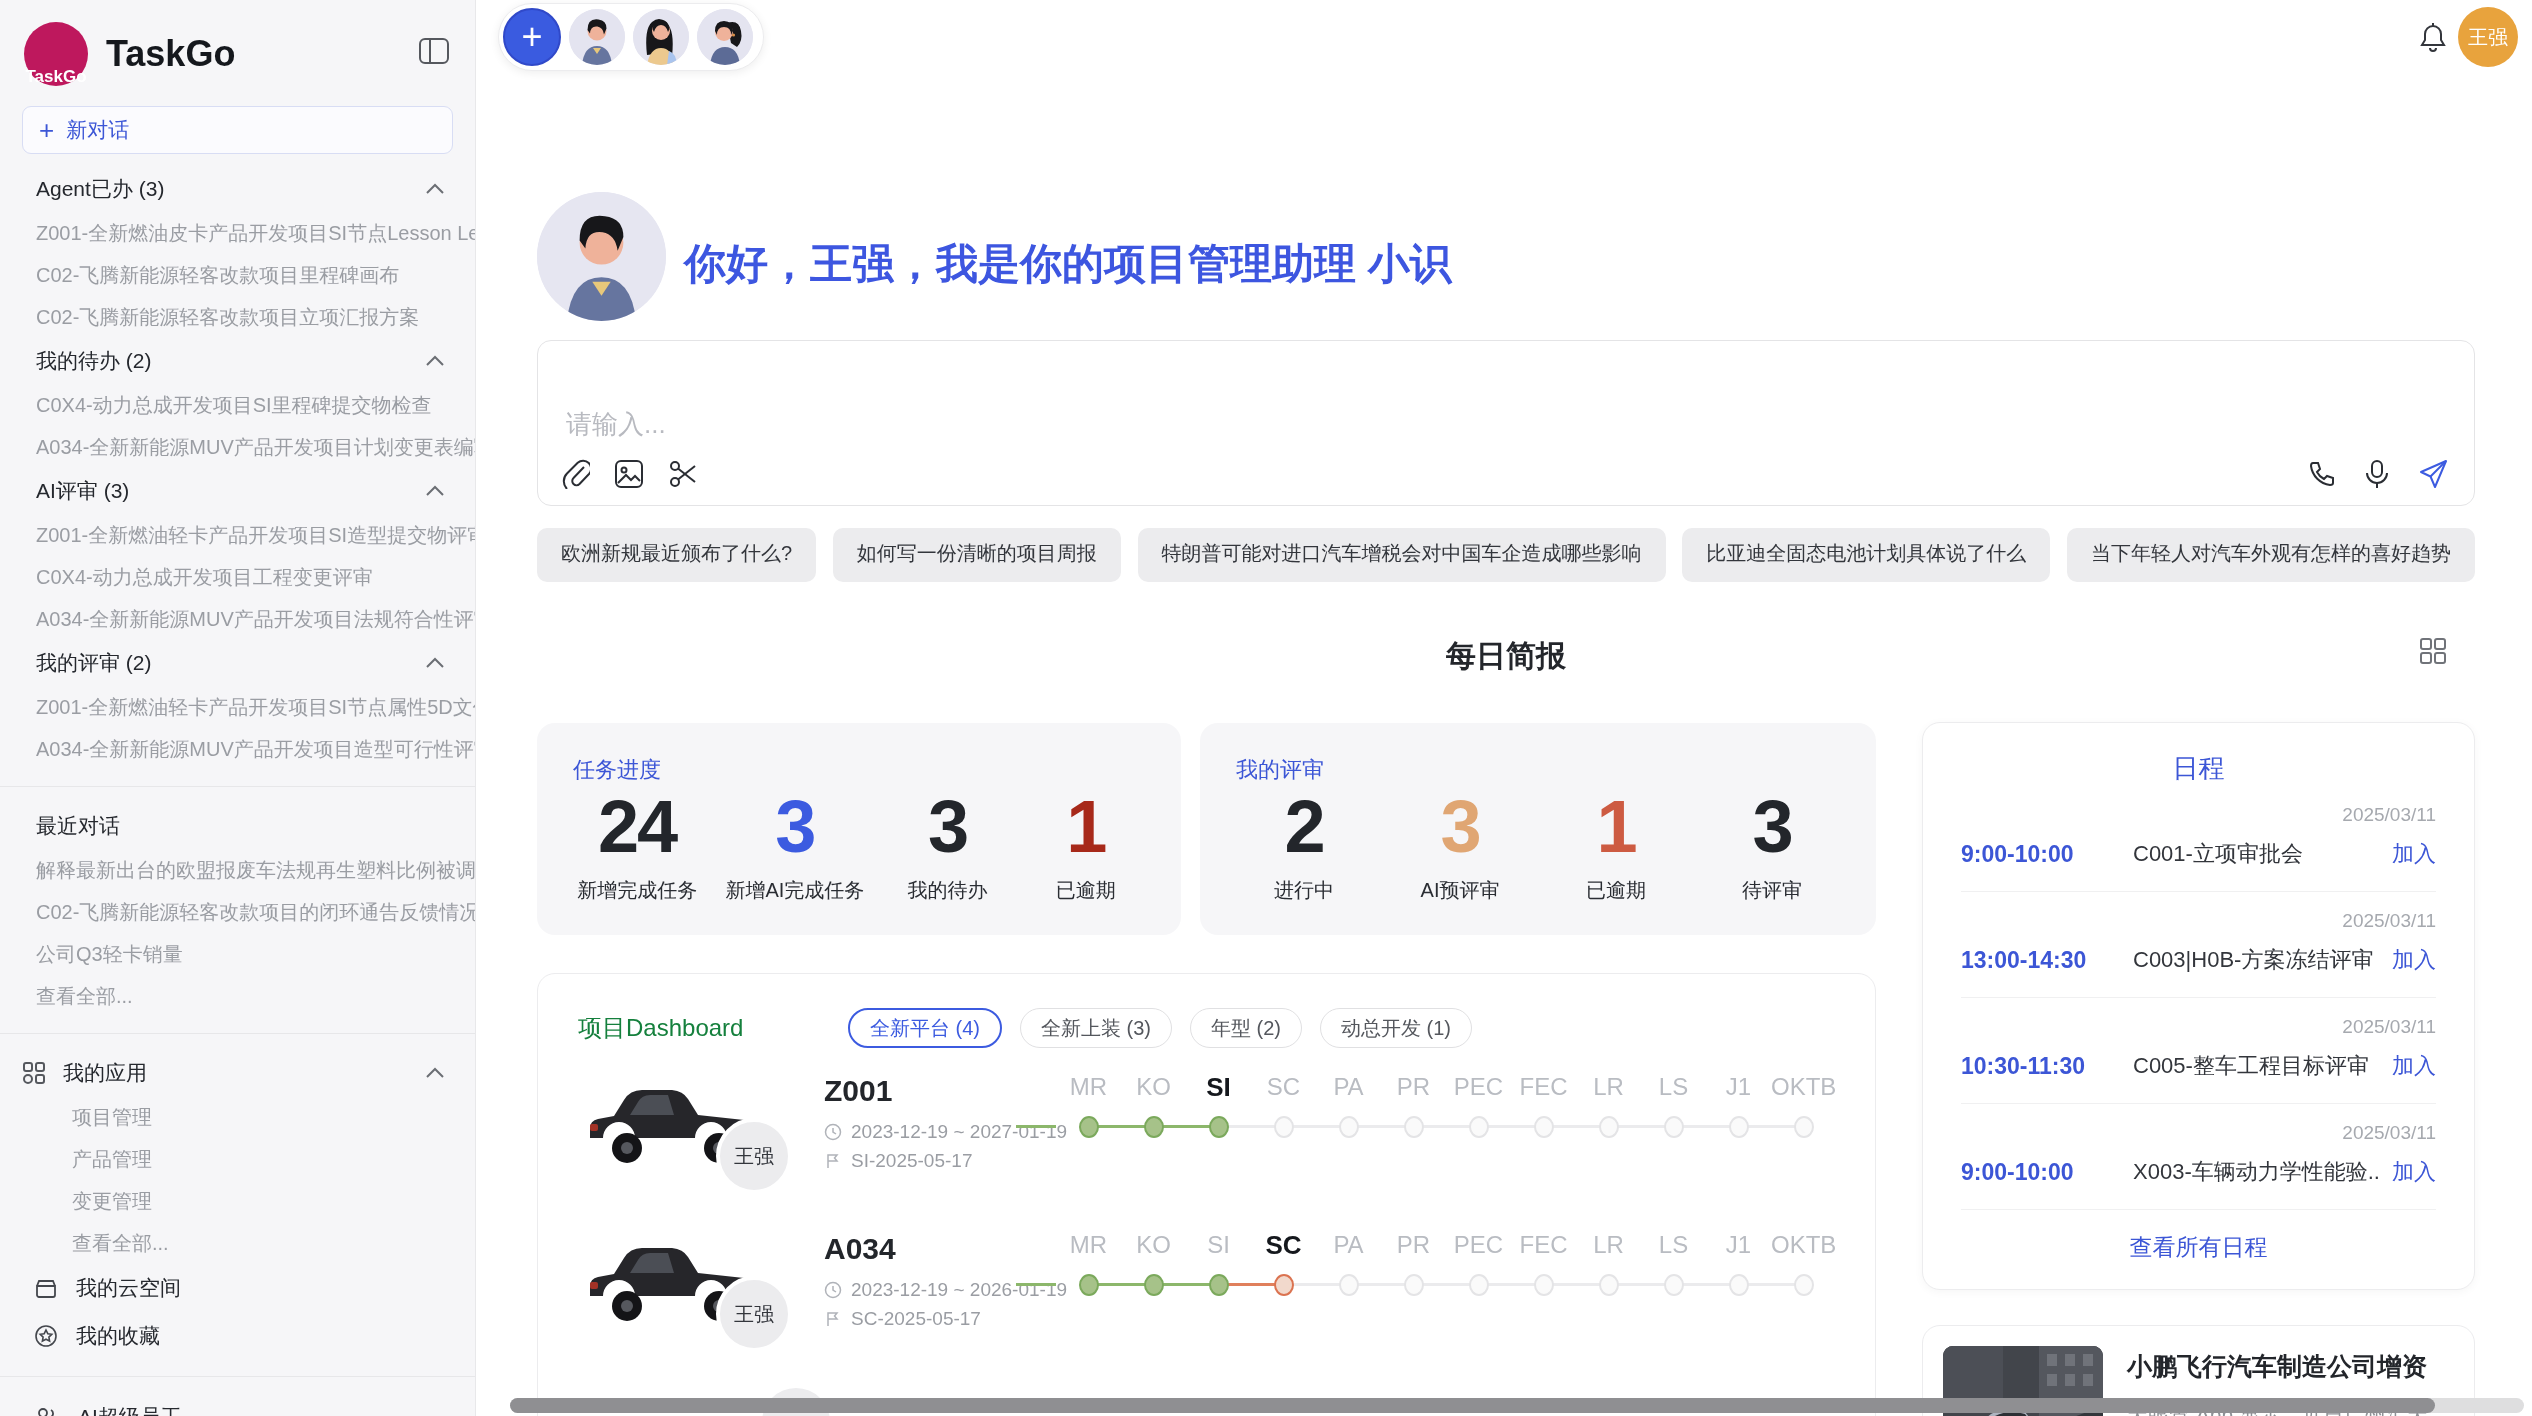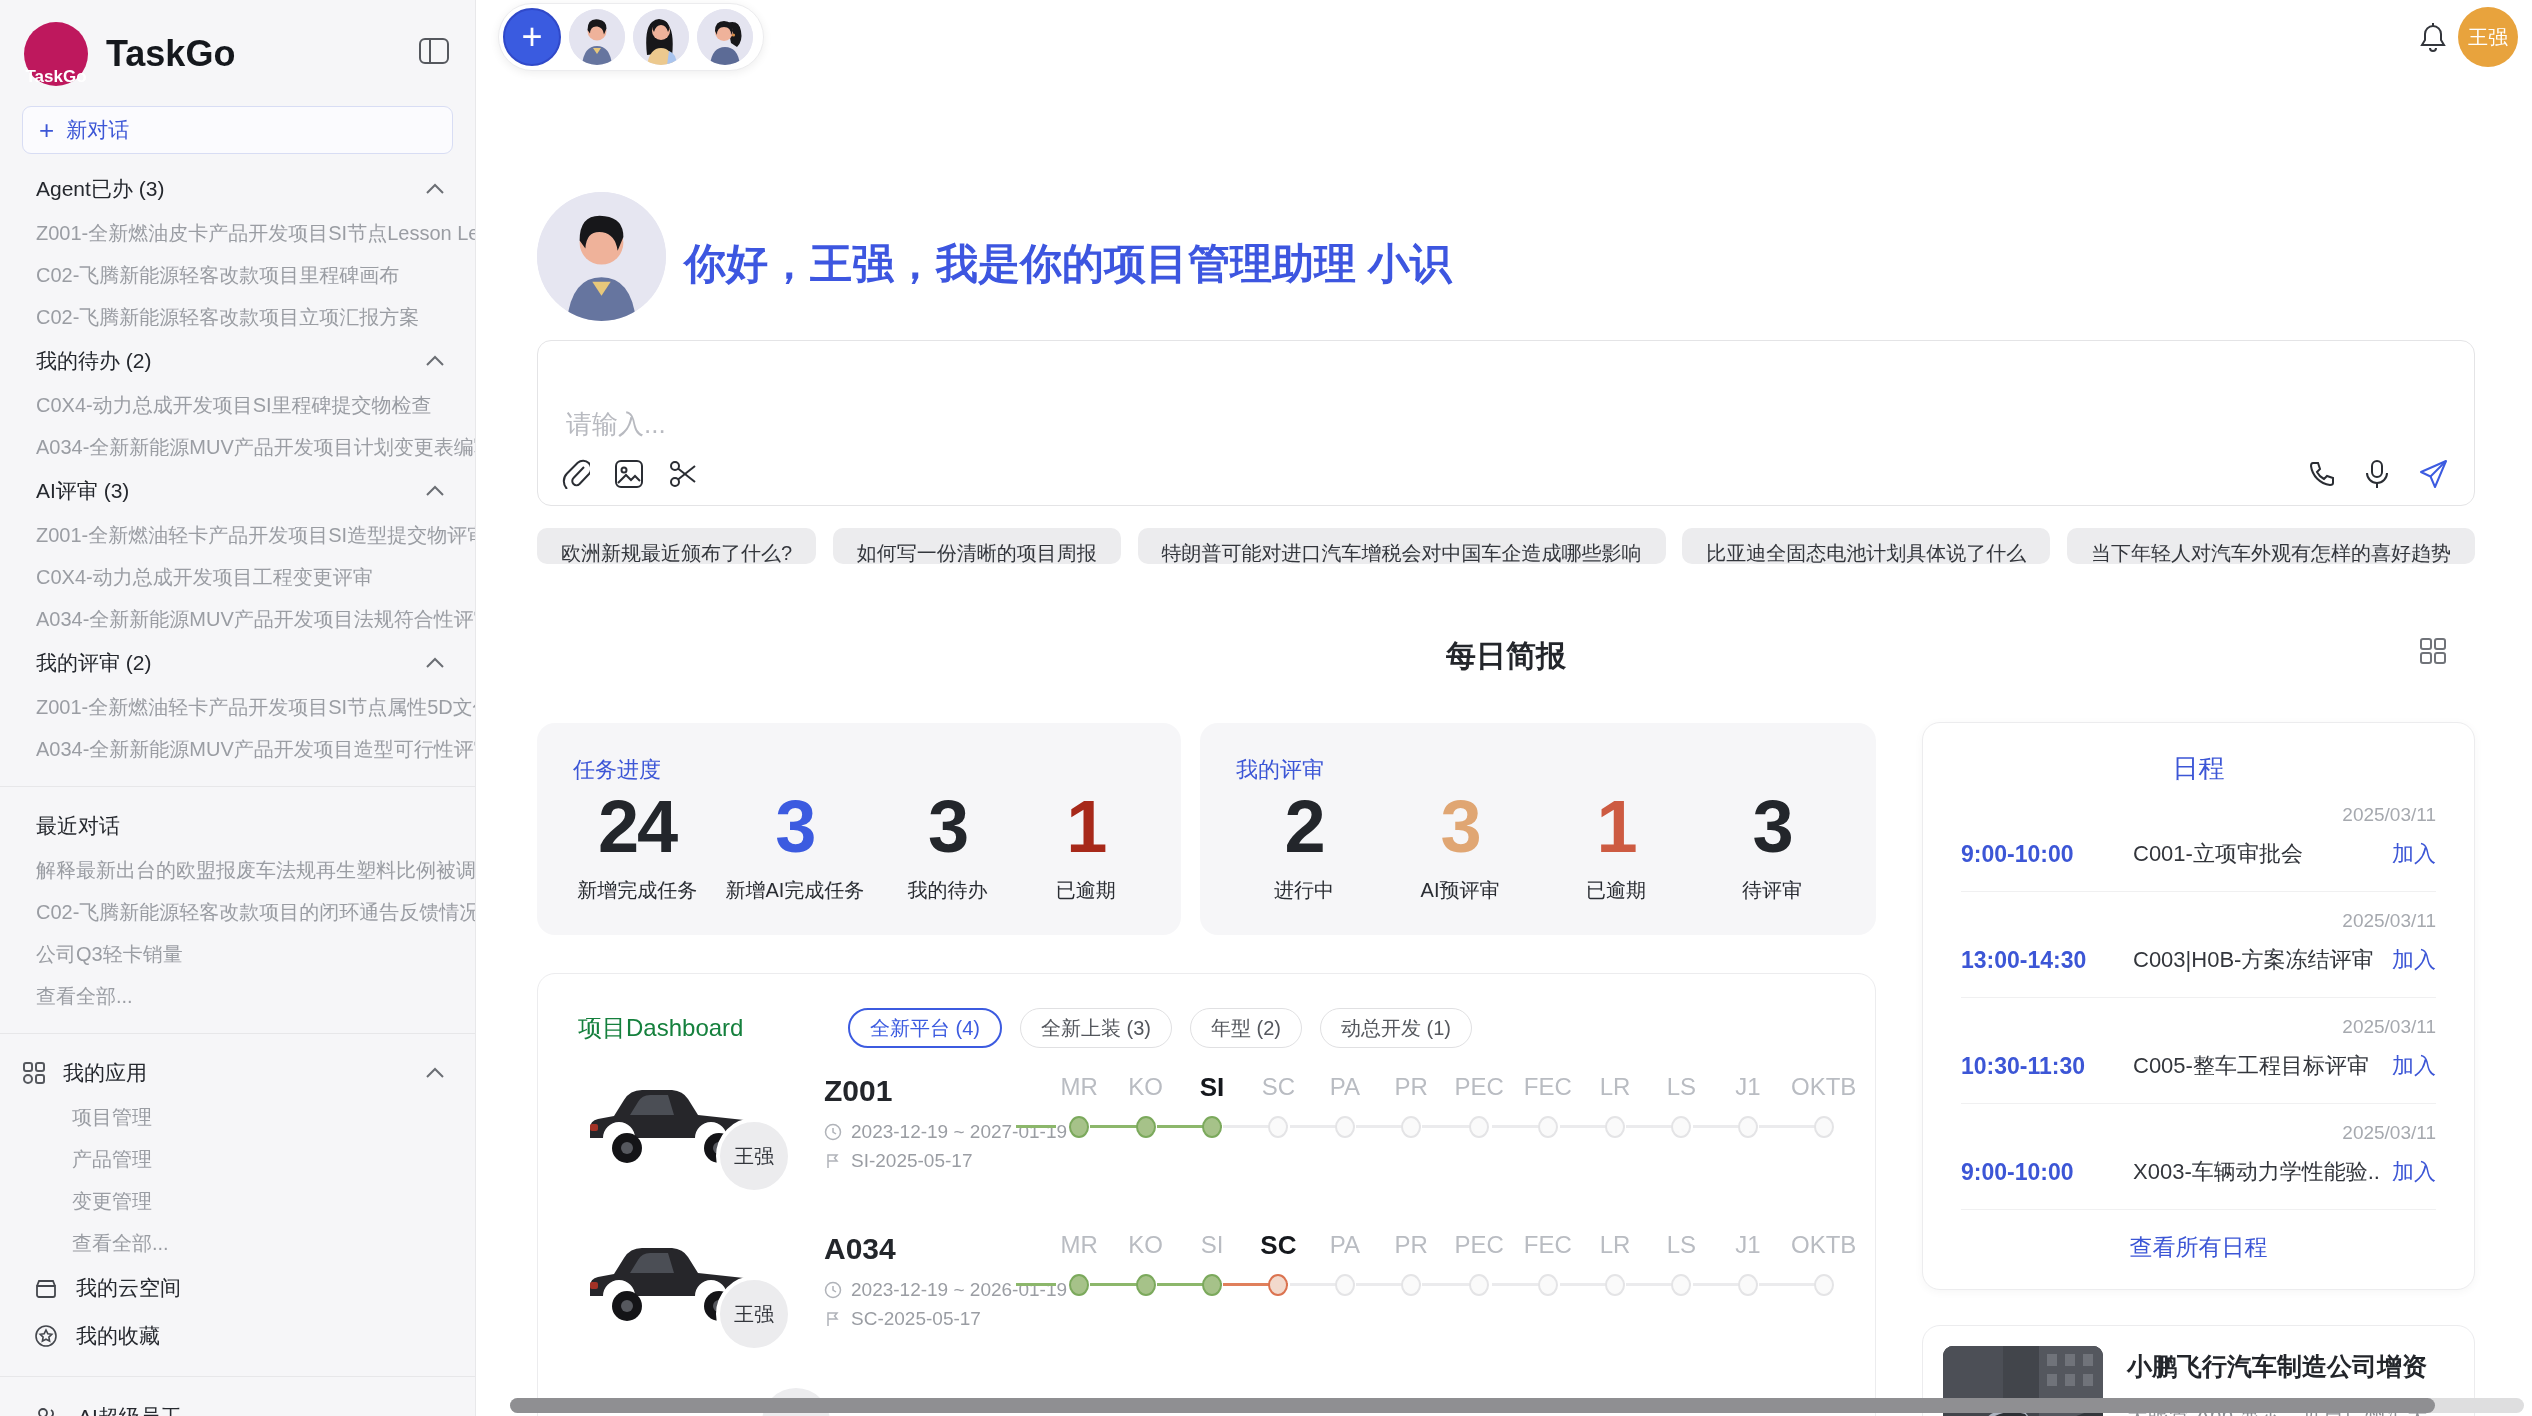--- a/index.html
+++ b/index.html
@@ -50,21 +50,21 @@
   
   .input-card{position:absolute;left:537px;top:340px;width:1938px;height:166px;background:#fff;
               border:1px solid #e4e4e6;border-radius:14px;box-sizing:border-box;cursor:text;}
   .placeholder{position:absolute;left:28px;top:66px;font-size:26px;color:#b8bac0;}
   .input-icons-left{position:absolute;left:24px;bottom:16px;display:flex;gap:24px;align-items:center;}
   .input-icons-right{position:absolute;right:26px;bottom:16px;display:flex;gap:28px;align-items:center;}
   .in-icon{cursor:pointer;}
 
   
   .chips{position:absolute;left:537px;top:528px;width:1938px;display:flex;justify-content:space-between;}
-  .chip{height:36px;line-height:50px;padding:0 24px;background:#ececee;border-radius:10px;
+  .chip{height:54px;line-height:50px;padding:0 24px;background:#ececee;border-radius:10px;
         font-size:20px;color:#33363c;white-space:nowrap;cursor:pointer;}
 
   
   .brief-title{position:absolute;left:537px;top:636px;width:1938px;text-align:center;
                font-size:30px;font-weight:700;color:#23262b;}
   .brief-grid{position:absolute;left:2420px;top:638px;cursor:pointer;}
   .stat-card{position:absolute;top:723px;height:212px;background:#f6f6f8;border-radius:18px;}
   #card-tasks{left:537px;width:644px;}
   #card-reviews{left:1200px;width:676px;}
   .stat-title{padding:32px 0 0 36px;font-size:22px;color:#3c56d6;}
@@ -84,21 +84,21 @@
   .proj-row{position:absolute;left:0;width:100%;height:158px;}
   .truck{position:absolute;left:46px;top:8px;}
   .owner-badge{position:absolute;left:178px;top:52px;width:68px;height:68px;border-radius:50%;
                background:#ececee;border:4px solid #ffffff;display:flex;align-items:center;
                justify-content:center;font-size:20px;color:#33363c;box-sizing:content-box;}
   .proj-info{position:absolute;left:286px;top:8px;}
   .proj-name{font-size:30px;font-weight:700;color:#23262b;cursor:pointer;}
   .meta{display:flex;align-items:center;gap:9px;margin-top:13px;font-size:19px;color:#9a9da3;}
   .meta + .meta{margin-top:7px;}
   .stepper{position:absolute;left:518px;top:4px;width:800px;}
-  .cells{display:flex;position:relative;gap:20px;}
+  .cells{display:flex;position:relative;}
   .cell{width:65px;position:relative;text-align:center;}
   .lbl{font-size:24px;color:#b9bcc2;height:34px;line-height:34px;}
   .cell.current .lbl{color:#15181d;font-weight:700;font-size:26px;}
   .dotwrap{position:relative;height:48px;}
   .seg{position:absolute;left:-32px;top:21px;width:65px;height:3px;background:#ebebed;}
   .lead{position:absolute;left:-40px;top:21px;width:40px;height:3px;background:#ebebed;}
   .dot{position:absolute;left:50%;margin-left:-10px;top:12px;width:16px;height:18px;border-radius:50%;
        background:#fafafa;border:2px solid #e4e4e6;z-index:1;}
   .dot.done{background:#a6c289;border-color:#7ba95c;}
   .dot.overdue{background:#f2d9cc;border-color:#db7350;}

